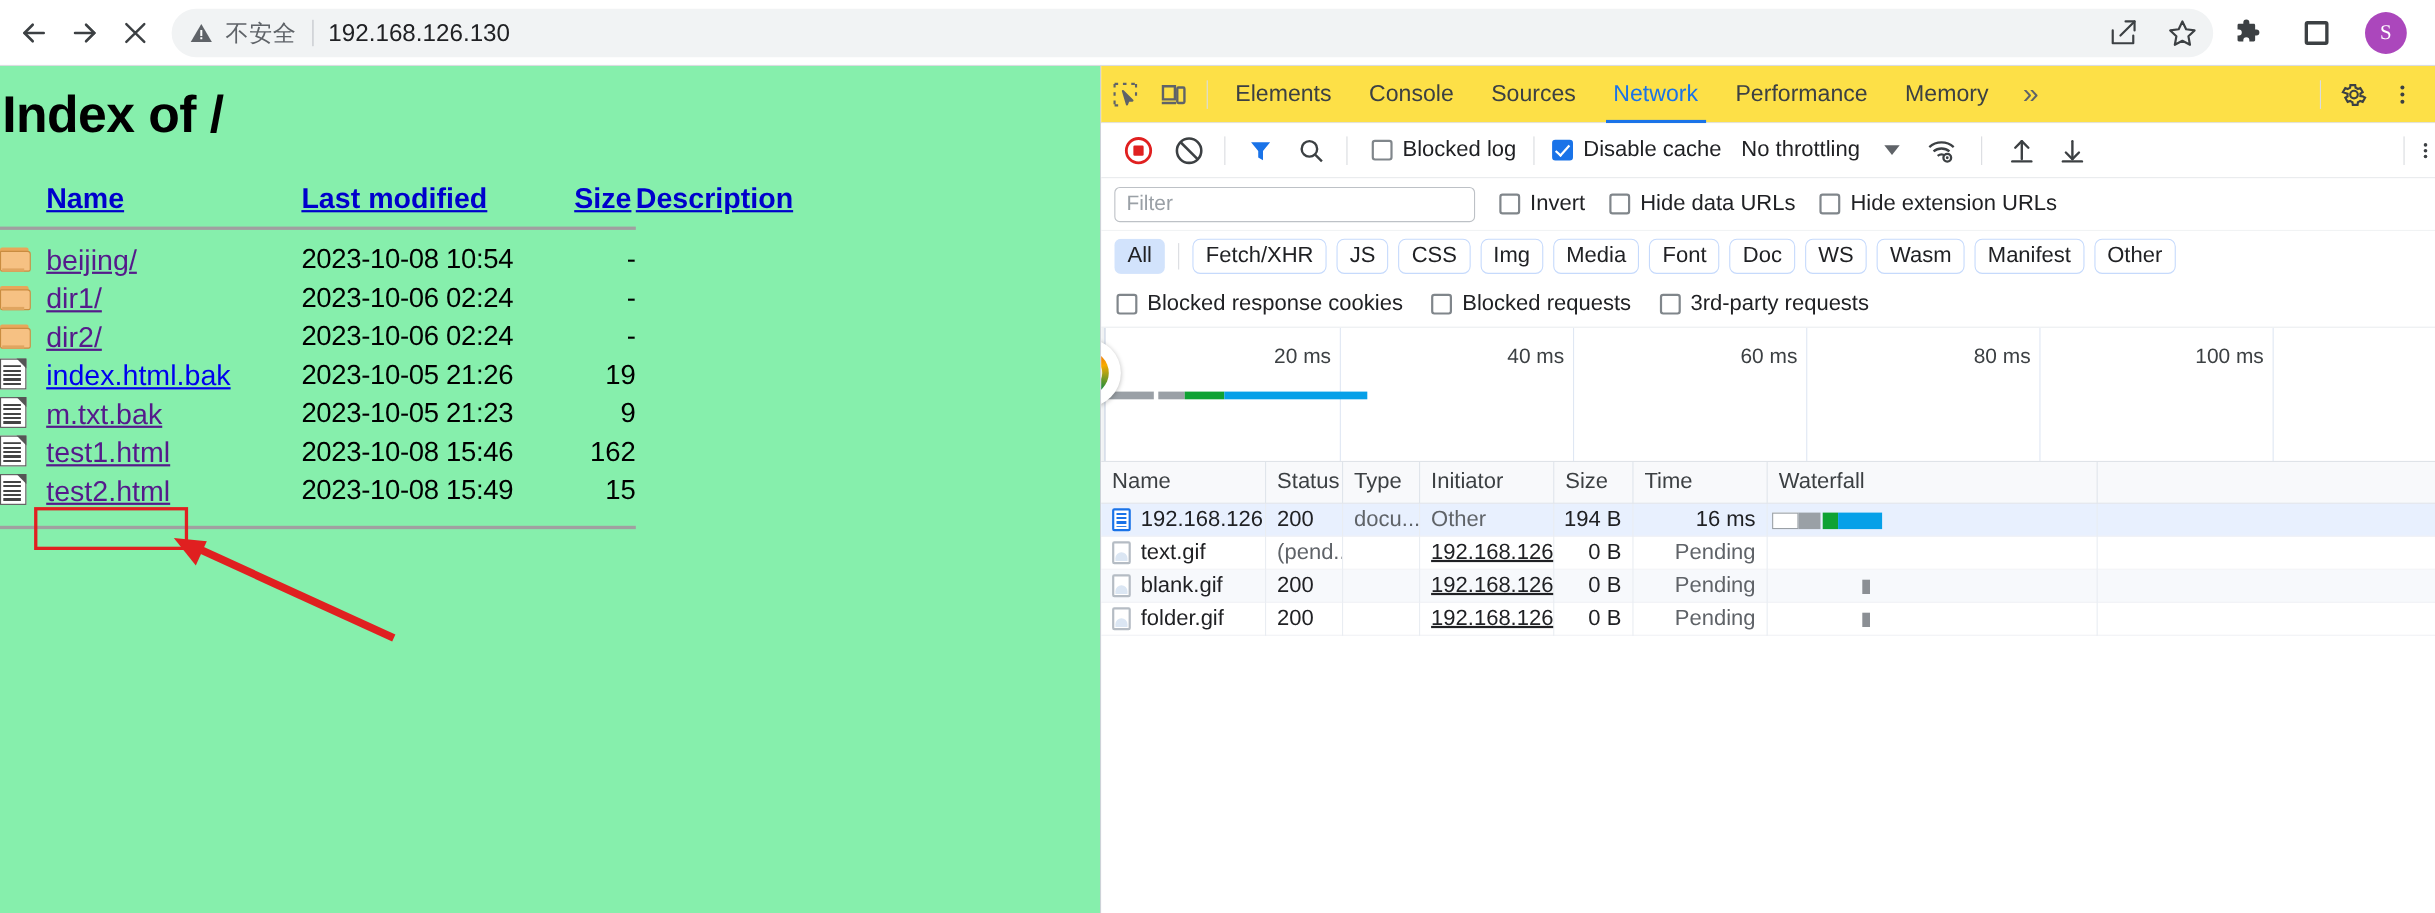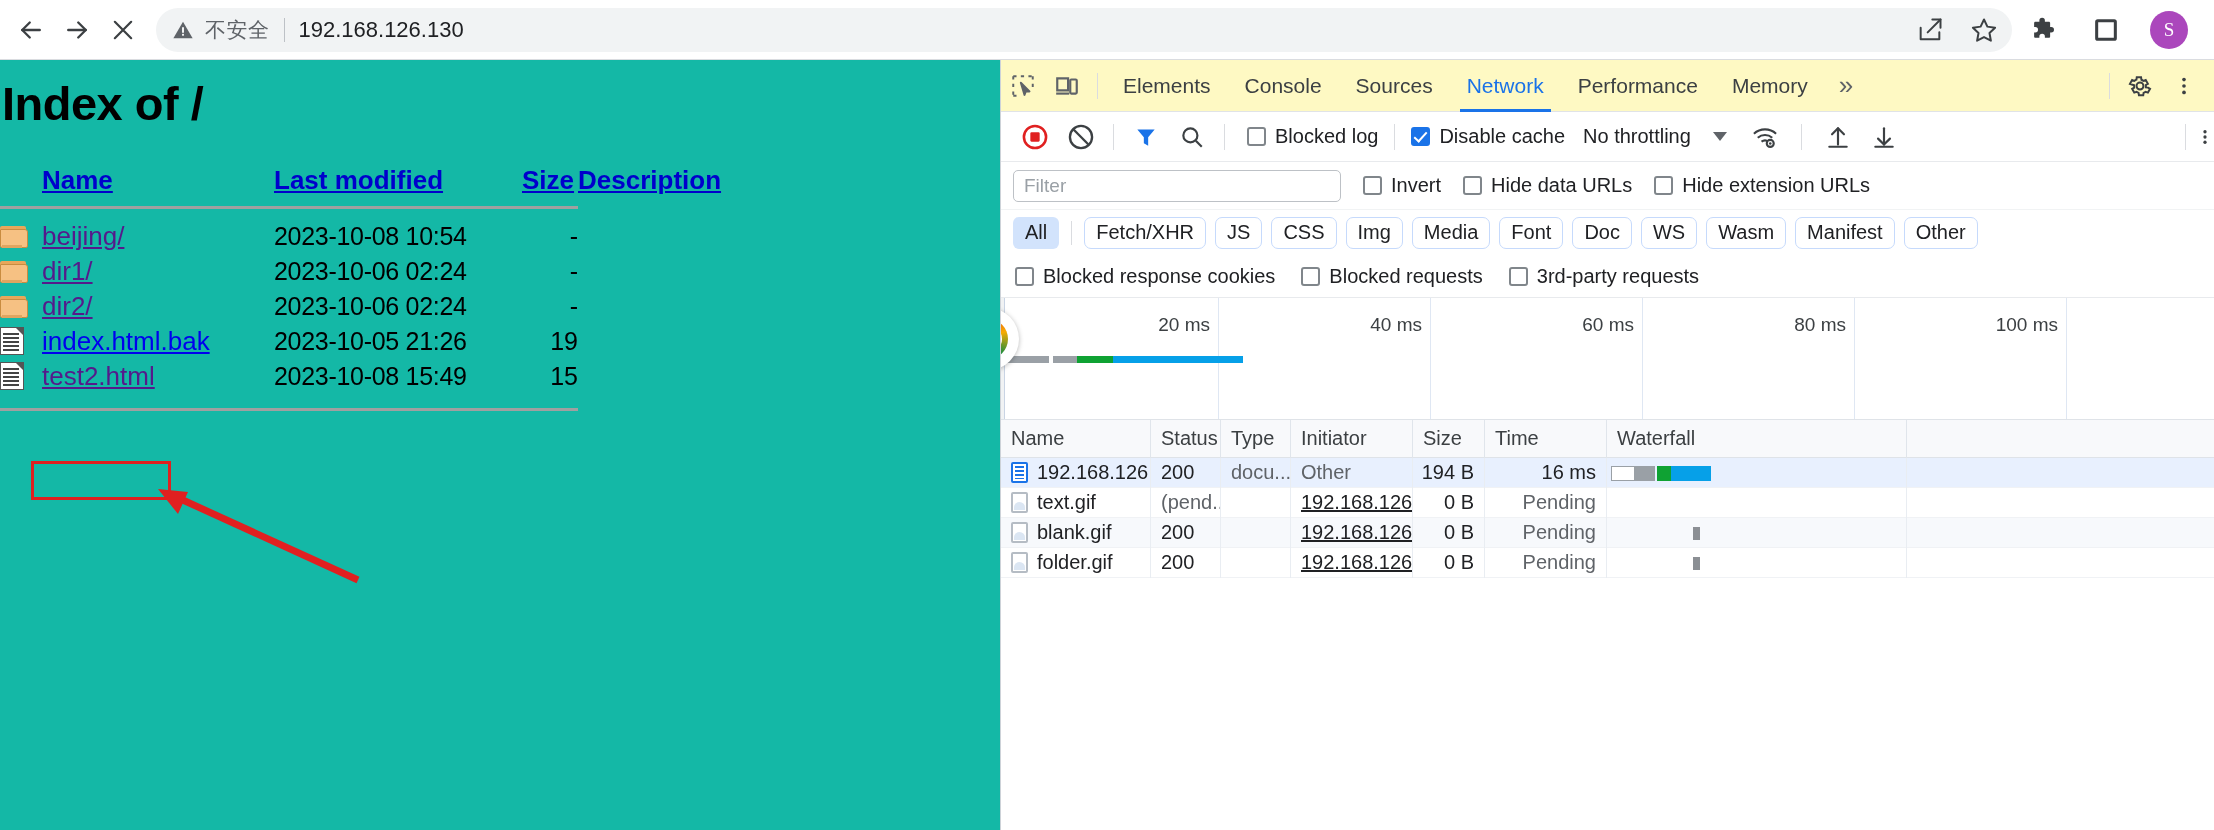--- a/index.html
+++ b/index.html
@@ -77,21 +77,21 @@
     background: #ab47bc;
     color: #fff; font-size: 19px;
     display: flex; align-items: center; justify-content: center;
     font-family: "Liberation Serif", serif;
   }
 
   
   #page-viewport {
     position: absolute; left: 0; top: 60px;
     width: 1000px; height: 770px;
-    background: #14b8a6;
+    background: #86efac;
     overflow: hidden;
     font-family: "Liberation Sans", sans-serif;
   }
   #page-title {
     font-size: 47px; font-weight: bold; color: #000;
     margin: 16px 0 0 2px;
     letter-spacing: -.5px;
   }
   #listing-table {
     border-collapse: collapse;
@@ -176,21 +176,21 @@
     position: absolute; left: 1000px; top: 60px;
     width: 1214px; height: 770px;
     background: #ffffff;
     border-left: 1px solid #cdd2d8;
     font-family: "Liberation Sans", sans-serif;
     overflow: hidden;
   }
   #dt-tabbar {
     height: 52px; display: flex; align-items: center;
     border-bottom: 1px solid #e0e3e7;
-    background: #fef9c3;
+    background: #fde047;
     position: relative;
   }
   .dt-iconbtn {
     width: 44px; height: 40px;
     display: flex; align-items: center; justify-content: center;
     color: #5f6368; flex: 0 0 auto;
   }
   .vsep { width: 1px; height: 26px; background: #dadce0; margin: 0 8px; flex: 0 0 auto; }
   .dt-tab {
     font-size: 21px; color: #3c4043;
@@ -474,20 +474,34 @@
         </tr>
         <tr>
           <td class="col-icon"><span class="ico ico-doc"><span class="sheet"></span><span class="lines"></span><span class="fold"></span></span></td>
           <td class="col-name"><a href="#" class="file-link unvisited">index.html.bak</a></td>
           <td class="col-date date-cell">2023-10-05 21:26</td>
           <td class="col-size size-cell">19</td>
           <td class="col-desc"></td>
         </tr>
         <tr>
           <td class="col-icon"><span class="ico ico-doc"><span class="sheet"></span><span class="lines"></span><span class="fold"></span></span></td>
+          <td class="col-name"><a href="#" class="file-link">m.txt.bak</a></td>
+          <td class="col-date date-cell">2023-10-05 21:23</td>
+          <td class="col-size size-cell">9</td>
+          <td class="col-desc"></td>
+        </tr>
+        <tr>
+          <td class="col-icon"><span class="ico ico-doc"><span class="sheet"></span><span class="lines"></span><span class="fold"></span></span></td>
+          <td class="col-name"><a href="#" class="file-link">test1.html</a></td>
+          <td class="col-date date-cell">2023-10-08 15:46</td>
+          <td class="col-size size-cell">162</td>
+          <td class="col-desc"></td>
+        </tr>
+        <tr>
+          <td class="col-icon"><span class="ico ico-doc"><span class="sheet"></span><span class="lines"></span><span class="fold"></span></span></td>
           <td class="col-name"><a href="#" class="file-link">test2.html</a></td>
           <td class="col-date date-cell">2023-10-08 15:49</td>
           <td class="col-size size-cell">15</td>
           <td class="col-desc"></td>
         </tr>
       </tbody>
     <tfoot>
       <tr class="hr-row">
           <td colspan="5">
             <div class="rule rule-bottom"></div>

